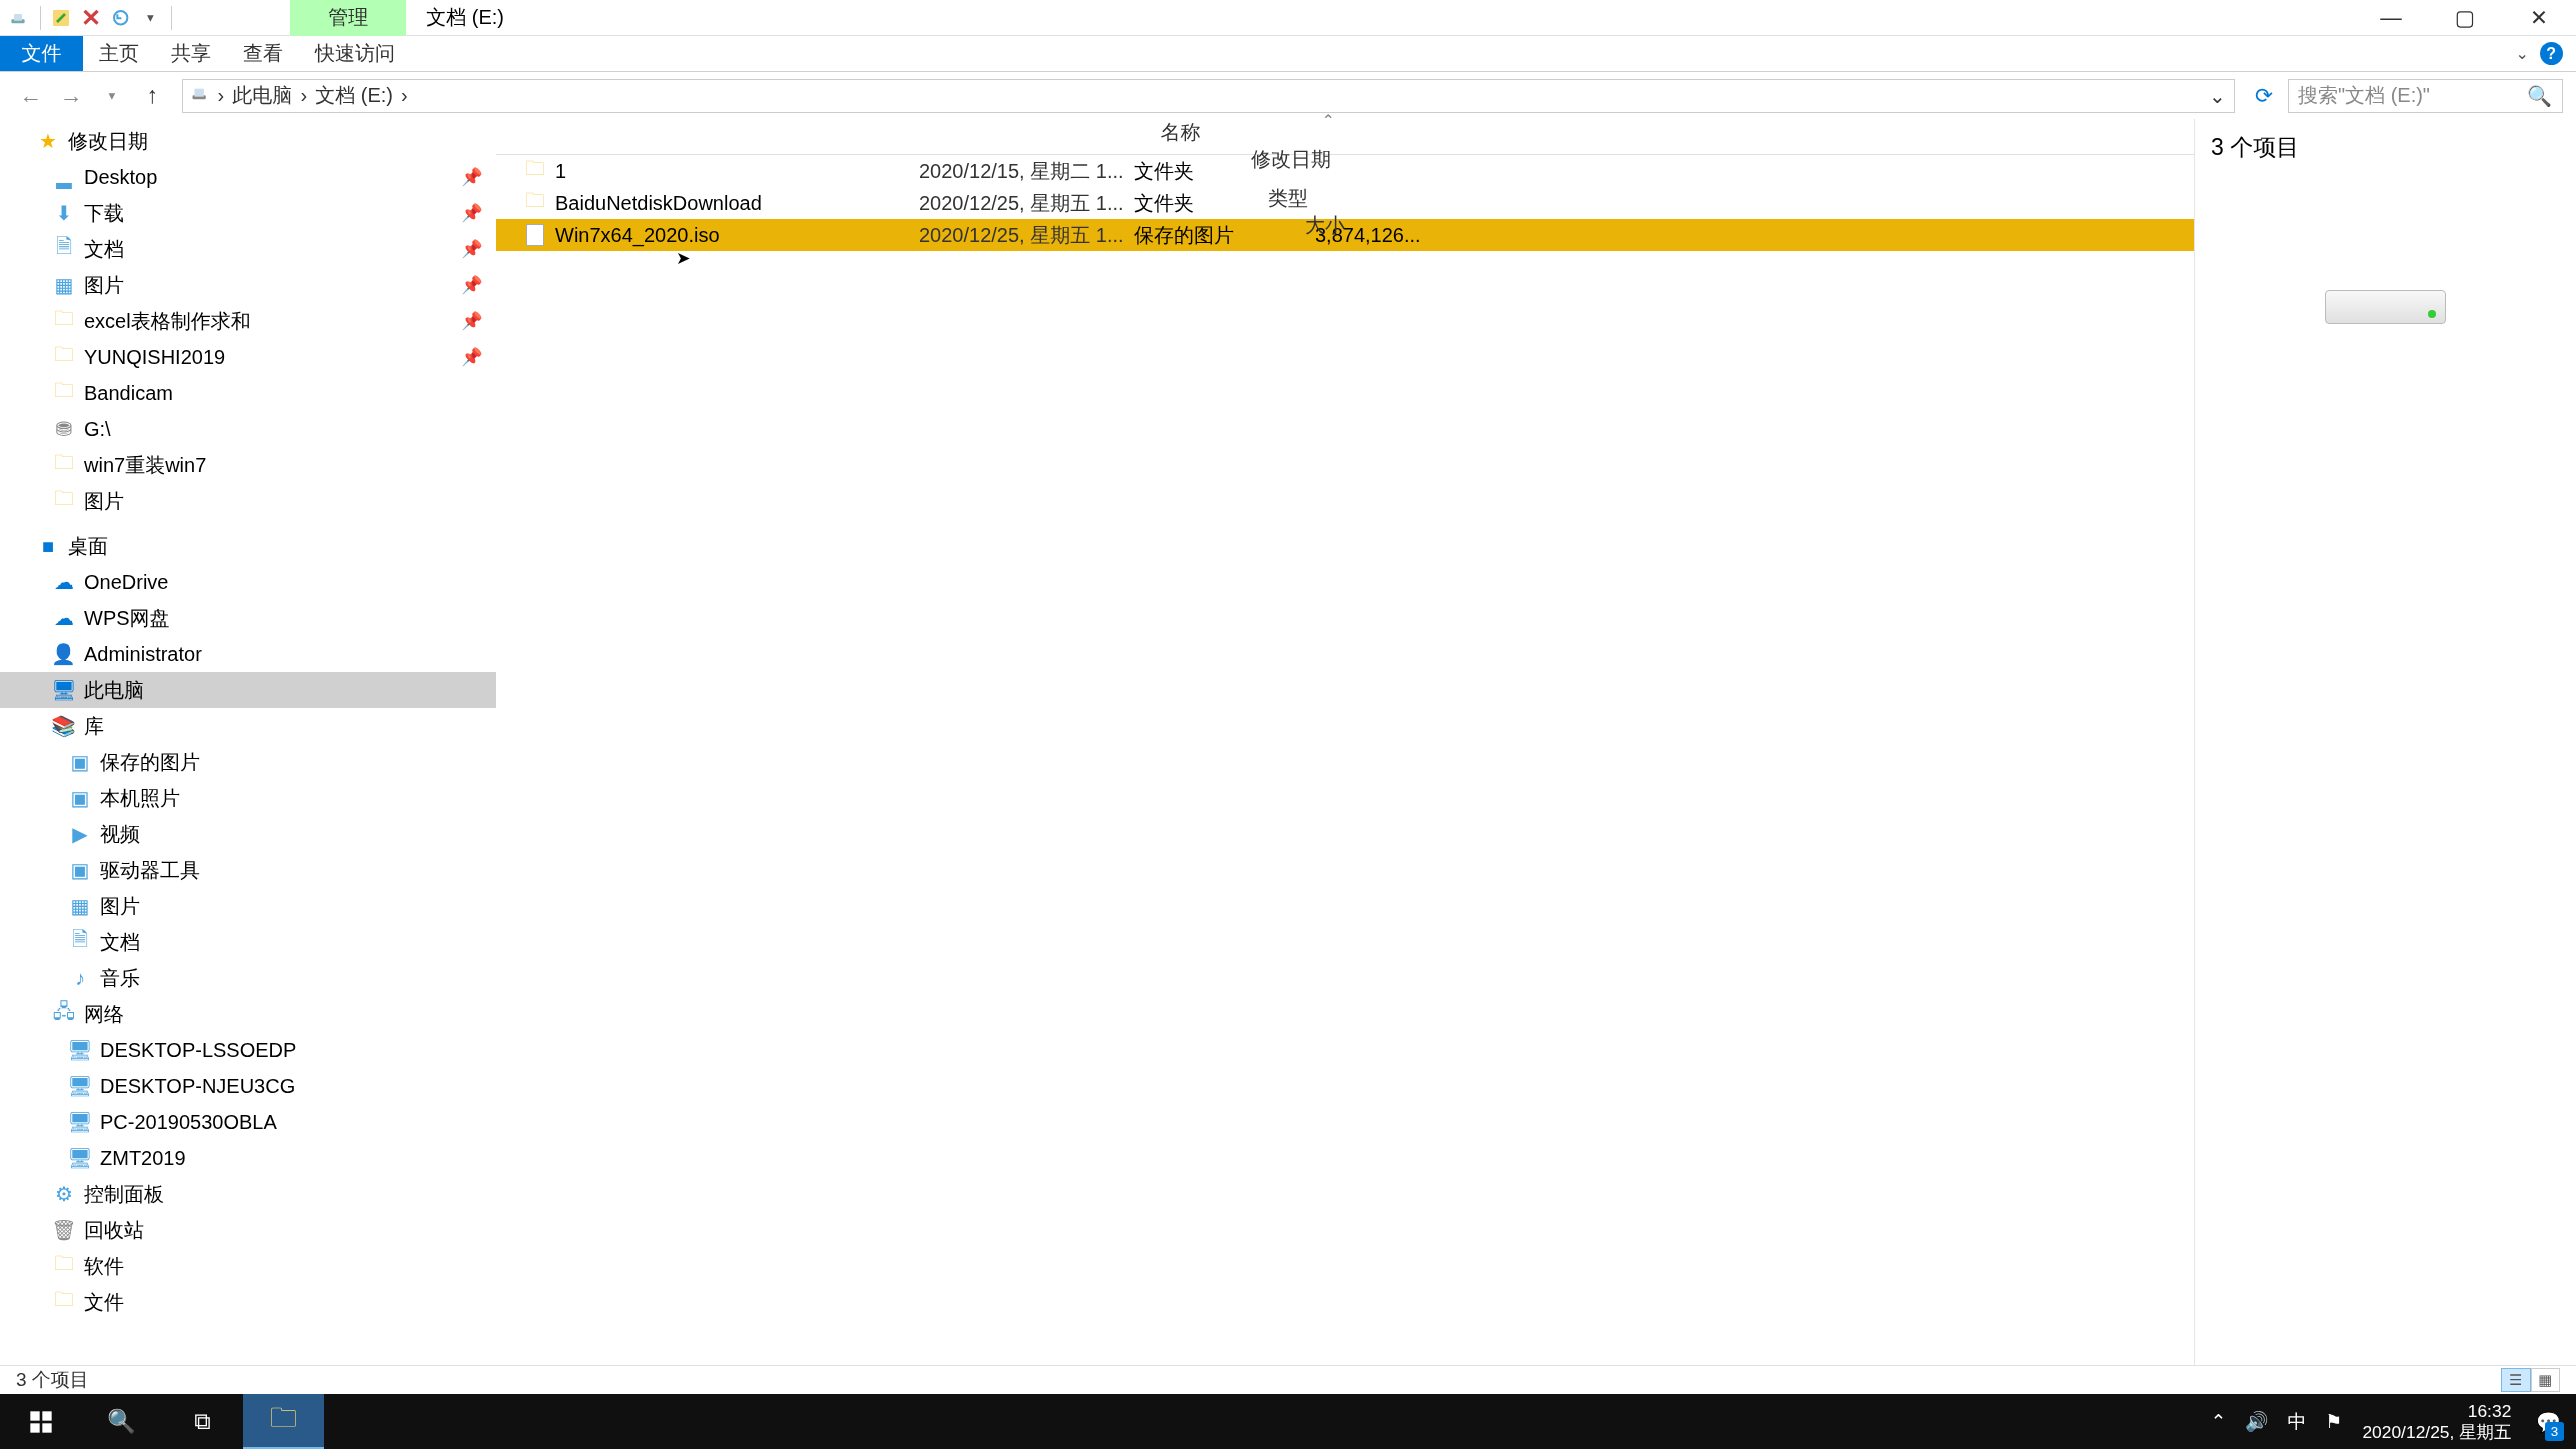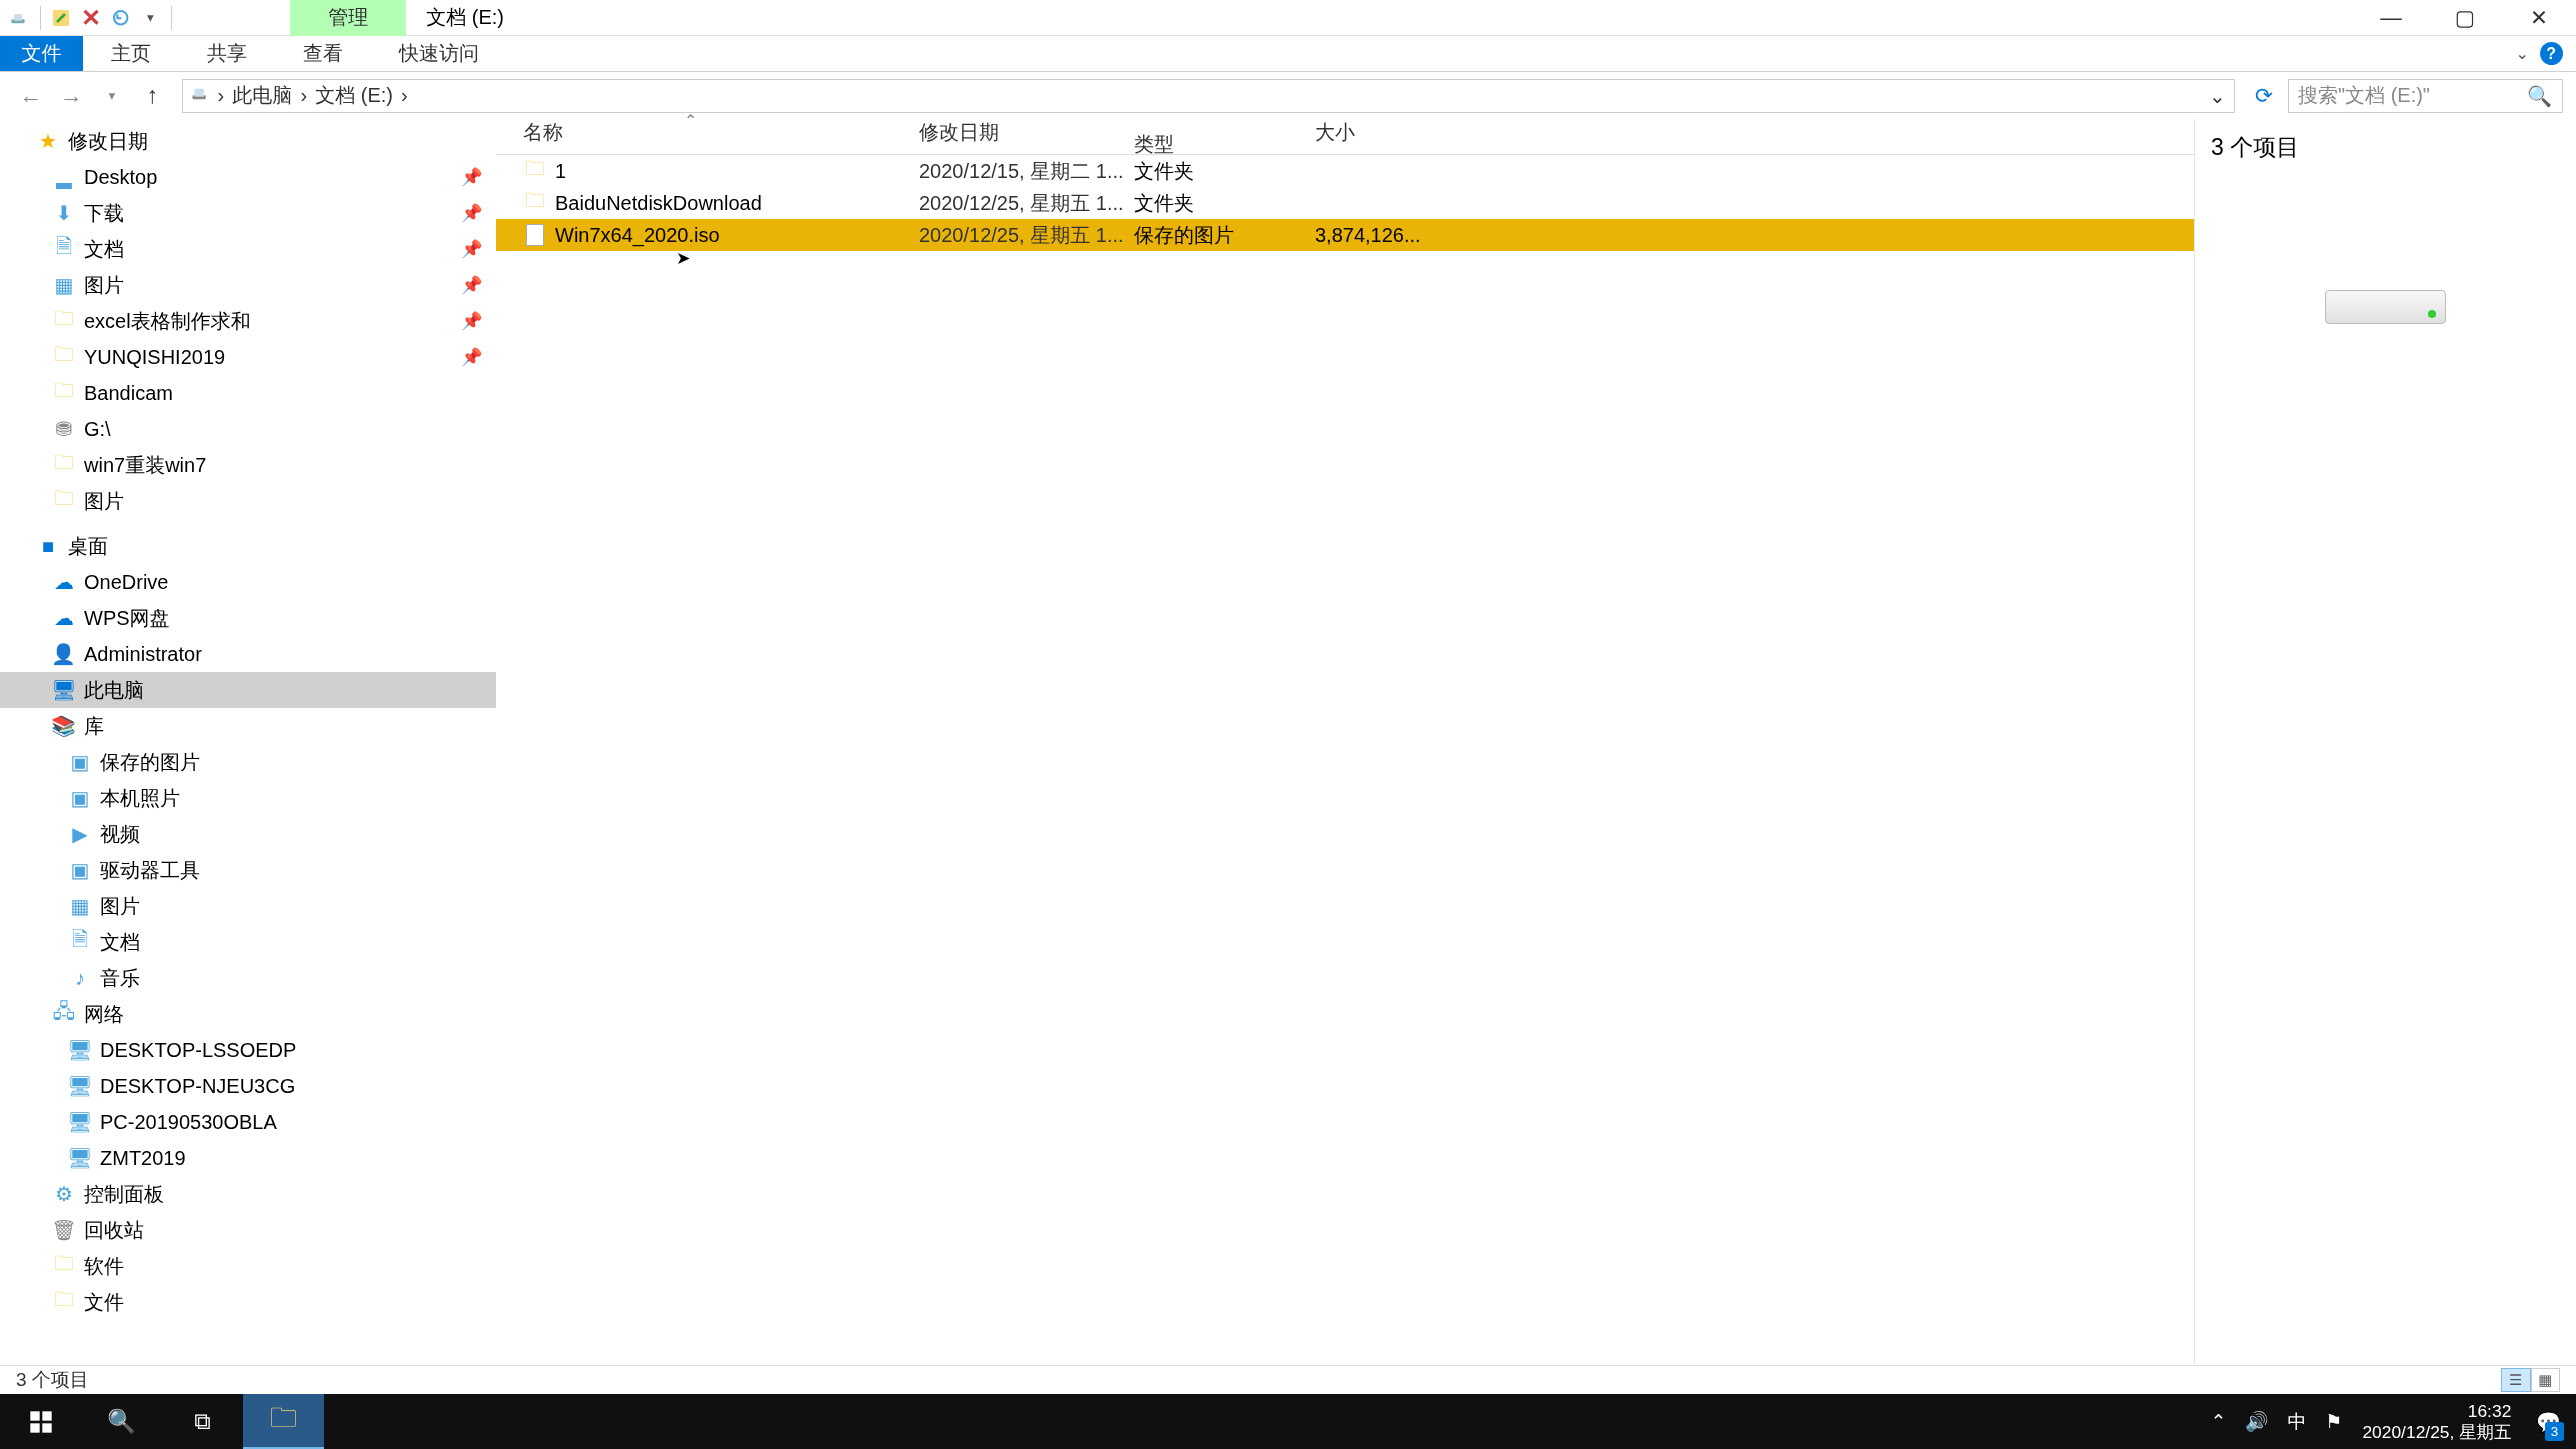--- a/index.html
+++ b/index.html
@@ -8,21 +8,21 @@
 .title-bar { height: 36px; background: #fff; display: flex; align-items: center; border-bottom: 0.7px solid #e0e0e0; position: relative; }
 .qat { display: flex; align-items: center; gap: 2.7px; padding-left: 6.7px; }
 .qat-item { width: 27px; height: 27px; display: flex; align-items: center; justify-content: center; }
 .qat-sep { width: 0.7px; height: 24px; background: #ccc; margin: 0 4px; }
 .ribbon-contextual { height: 36px; background: #b3ffb3; color: #333; display: flex; align-items: center; padding: 0 38px; margin-left: 115px; font-size: 20px; }
 .title-text { font-size: 20px; color: #000; margin-left: 20px; }
 .win-controls { position: absolute; right: 0; top: 0; display: flex; height: 36px; }
 .win-btn { width: 74px; display: flex; align-items: center; justify-content: center; font-size: 21.5px; color: #333; }
 
 .ribbon-tabs { height: 36px; display: flex; align-items: stretch; border-bottom: 0.7px solid #d0d0d0; }
-.ribbon-tab { padding: 0 28px; display: flex; align-items: center; font-size: 20px; color: #333; }
+.ribbon-tab { padding: 0 16px; display: flex; align-items: center; font-size: 20px; color: #333; }
 .ribbon-tab.file { background: #0078d7; color: #fff; padding: 0 21.5px; }
 .ribbon-tab.contextual { background: #fff; }
 .ribbon-right { margin-left: auto; display: flex; align-items: center; gap: 10.7px; padding-right: 13.4px; }
 .ribbon-right span { font-size: 19px; color: #555; }
 .help-circle { width: 23px; height: 23px; border-radius: 50%; background: #0078d7; color: #fff; display: flex; align-items: center; justify-content: center; font-size: 16px; font-weight: bold; }
 
 .nav-bar { height: 47px; display: flex; align-items: center; padding: 0 13.4px; gap: 6.7px; }
 .nav-btn { width: 34px; height: 34px; display: flex; align-items: center; justify-content: center; color: #888; font-size: 23px; }
 .nav-btn.enabled { color: #333; }
 .breadcrumb { flex: 1; height: 34px; border: 0.7px solid #ccc; display: flex; align-items: center; padding: 0 8px; gap: 2.7px; font-size: 20px; margin: 0 5.4px; }
@@ -37,21 +37,21 @@
 .nav-pane { width: 496px; overflow-y: auto; padding-top: 4px; }
 .nav-item { height: 36px; display: flex; align-items: center; padding-left: 36px; gap: 8px; font-size: 20px; color: #000; position: relative; }
 .nav-item.level1 { padding-left: 52px; }
 .nav-item.level2 { padding-left: 68px; }
 .nav-item.selected { background: #d0d0d0; }
 .nav-item .pin { position: absolute; right: 13.4px; color: #808080; font-size: 17.4px; }
 .nav-section-gap { height: 9.4px; }
 .nav-icon { width: 24px; height: 24px; display: flex; align-items: center; justify-content: center; font-size: 20px; }
 
 .content-pane { flex: 1; display: flex; flex-direction: column; }
-.col-headers { height: 36px; display: flex; align-items: flex-start; border-bottom: 0.7px solid #e0e0e0; padding-left: 27px; font-size: 20px; color: #333; position: relative; }
+.col-headers { height: 36px; display: flex; align-items: center; border-bottom: 0.7px solid #e0e0e0; padding-left: 27px; font-size: 20px; color: #333; position: relative; flex-direction: column; }
 .col-name { width: 396px; position:relative; }
 .sort-arrow { position:absolute; left: 161px; top:-8px; color:#888; font-size:16px; }
 .col-date { width: 215px; }
 .col-type { width: 181px; margin-top: 12px; }
 .col-size { width: 107px; text-align:left; }
 .file-list { flex: 1; }
 .file-row { height: 32px; display: flex; align-items: center; padding-left: 27px; font-size: 20px; }
 .file-row.selected { background: #eab308; }
 .file-row .fr-icon { width: 24px; height: 24px; margin-right: 8px; display:flex; align-items:center; justify-content:center; }
 .file-row .fr-name { width: 364px; }

